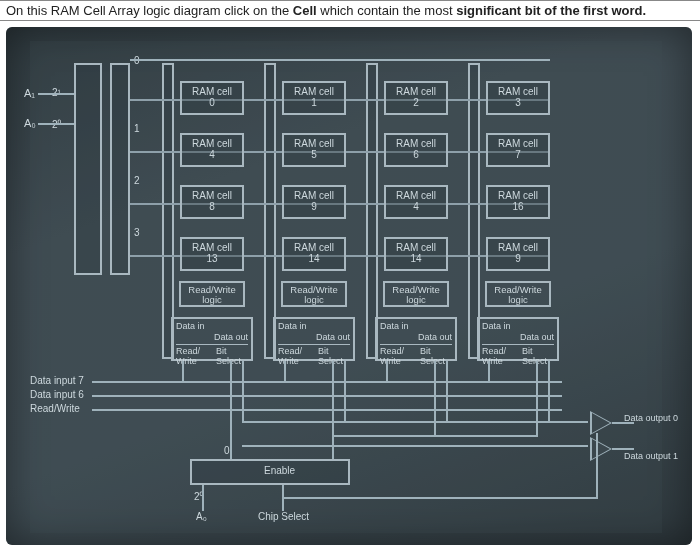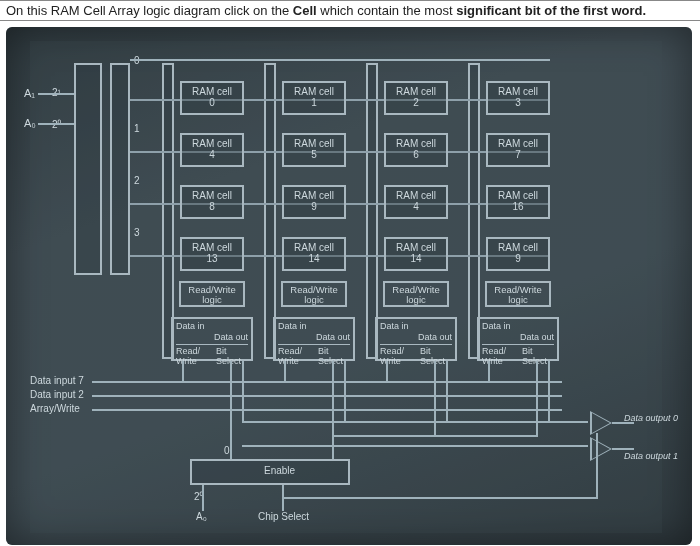--- a/index.html
+++ b/index.html
@@ -32,21 +32,21 @@
   .diagram {
     position: absolute;
     left: 24px; top: 14px;
     width: 632px; height: 492px;
     background: rgba(64,78,84,.2);
   }
   .wire { position: absolute; background: #9fb2bb; }
   .wire.thin { background: #8ea0aa; }
   .lbl { position: absolute; color: #cdd8dd; font-size: 11px; white-space: nowrap; }
   .lbl.sm { font-size: 10px; }
-  .lbl.tiny { font-size: 9px; font-style: italic; }
+  .lbl.tiny { font-size: 9px; }
 
   
   .decoder-tall {
     position: absolute;
     border: 2px solid #a9b8c0;
     background: rgba(40,52,58,.25);
   }
   .decoder-row-lbl {
     position: absolute; color:#cdd8dd; font-size:10px;
   }
@@ -267,22 +267,22 @@
           <span>Data out</span>
         </div>
       <div class="divider"></div>
       <div class="row">
           <span>Read/ Write</span>
           <span>Bit Select</span>
         </div>
     </div>
 
     <span class="lbl sm" style="left:0px; top:334px">Data input 7</span>
-    <span class="lbl sm" style="left:0px; top:348px">Data input 2</span>
-    <span class="lbl sm" style="left:0px; top:362px">Array/Write</span>
+    <span class="lbl sm" style="left:0px; top:348px">Data input 6</span>
+    <span class="lbl sm" style="left:0px; top:362px">Read/Write</span>
 
     <div class="wire" style="left:62px; top:340px; width:470px; height:2px"></div>
     <div class="wire" style="left:62px; top:354px; width:470px; height:2px"></div>
     <div class="wire" style="left:62px; top:368px; width:470px; height:2px"></div>
 
     <div class="wire" style="left:152px; top:320px; width:2px; height:22px"></div>
     <div class="wire" style="left:212px; top:320px; width:2px; height:60px"></div>
     <div class="wire" style="left:254px; top:320px; width:2px; height:22px"></div>
     <div class="wire" style="left:314px; top:320px; width:2px; height:60px"></div>
     <div class="wire" style="left:356px; top:320px; width:2px; height:22px"></div>

